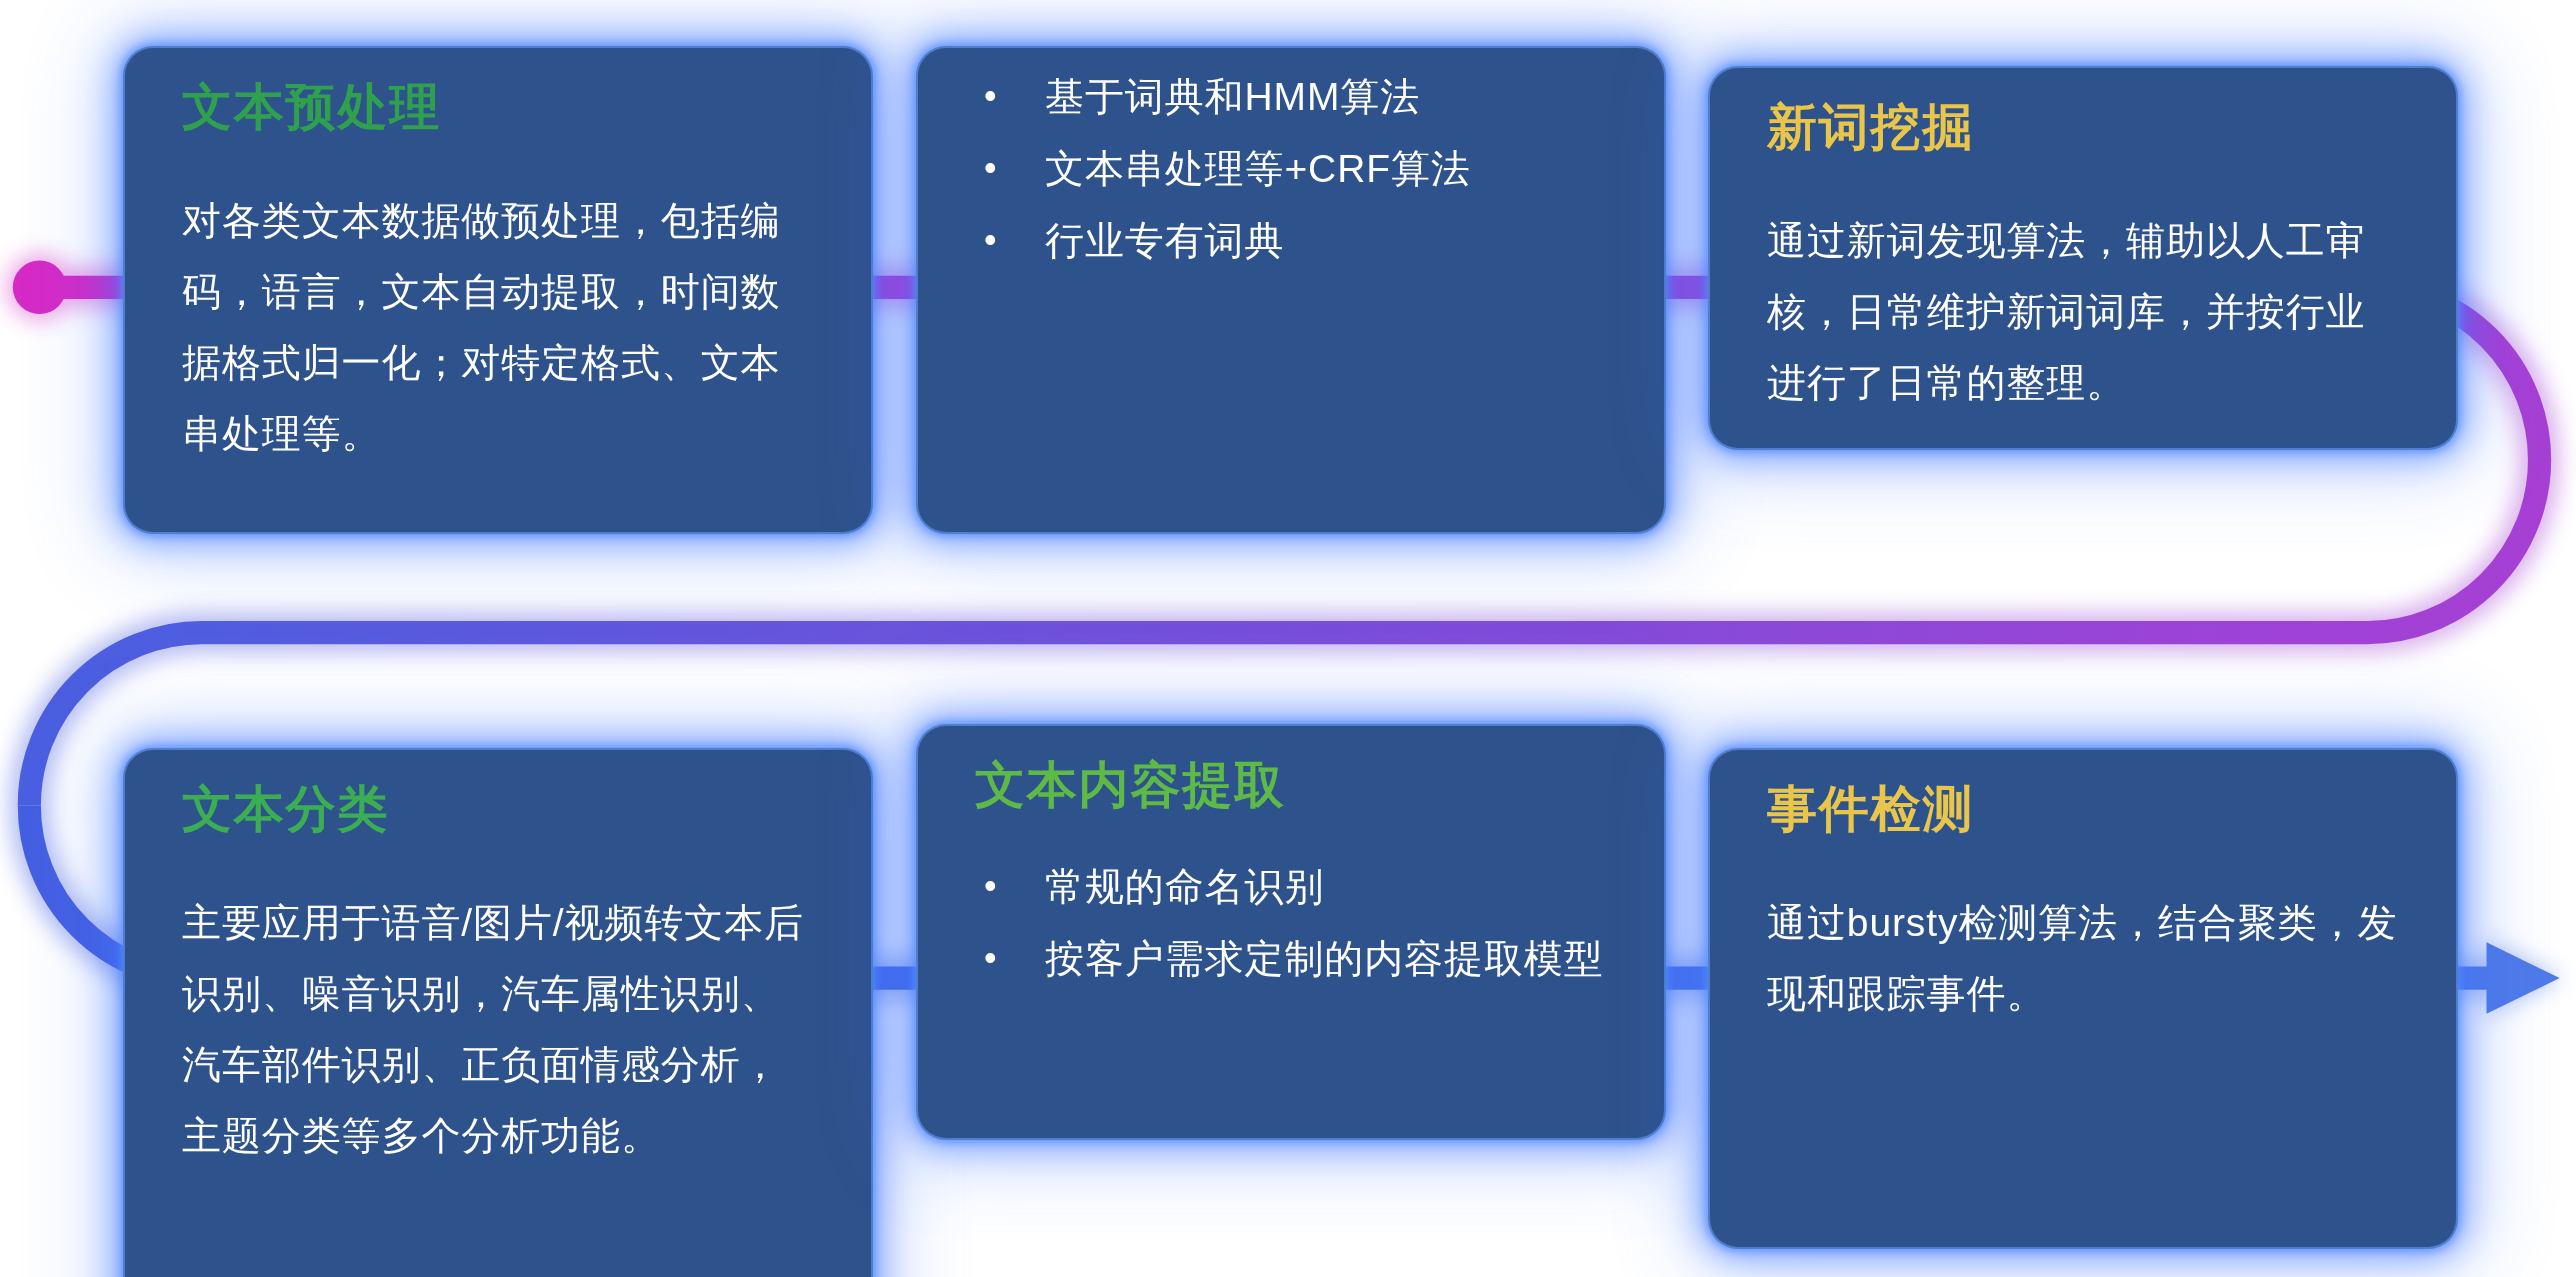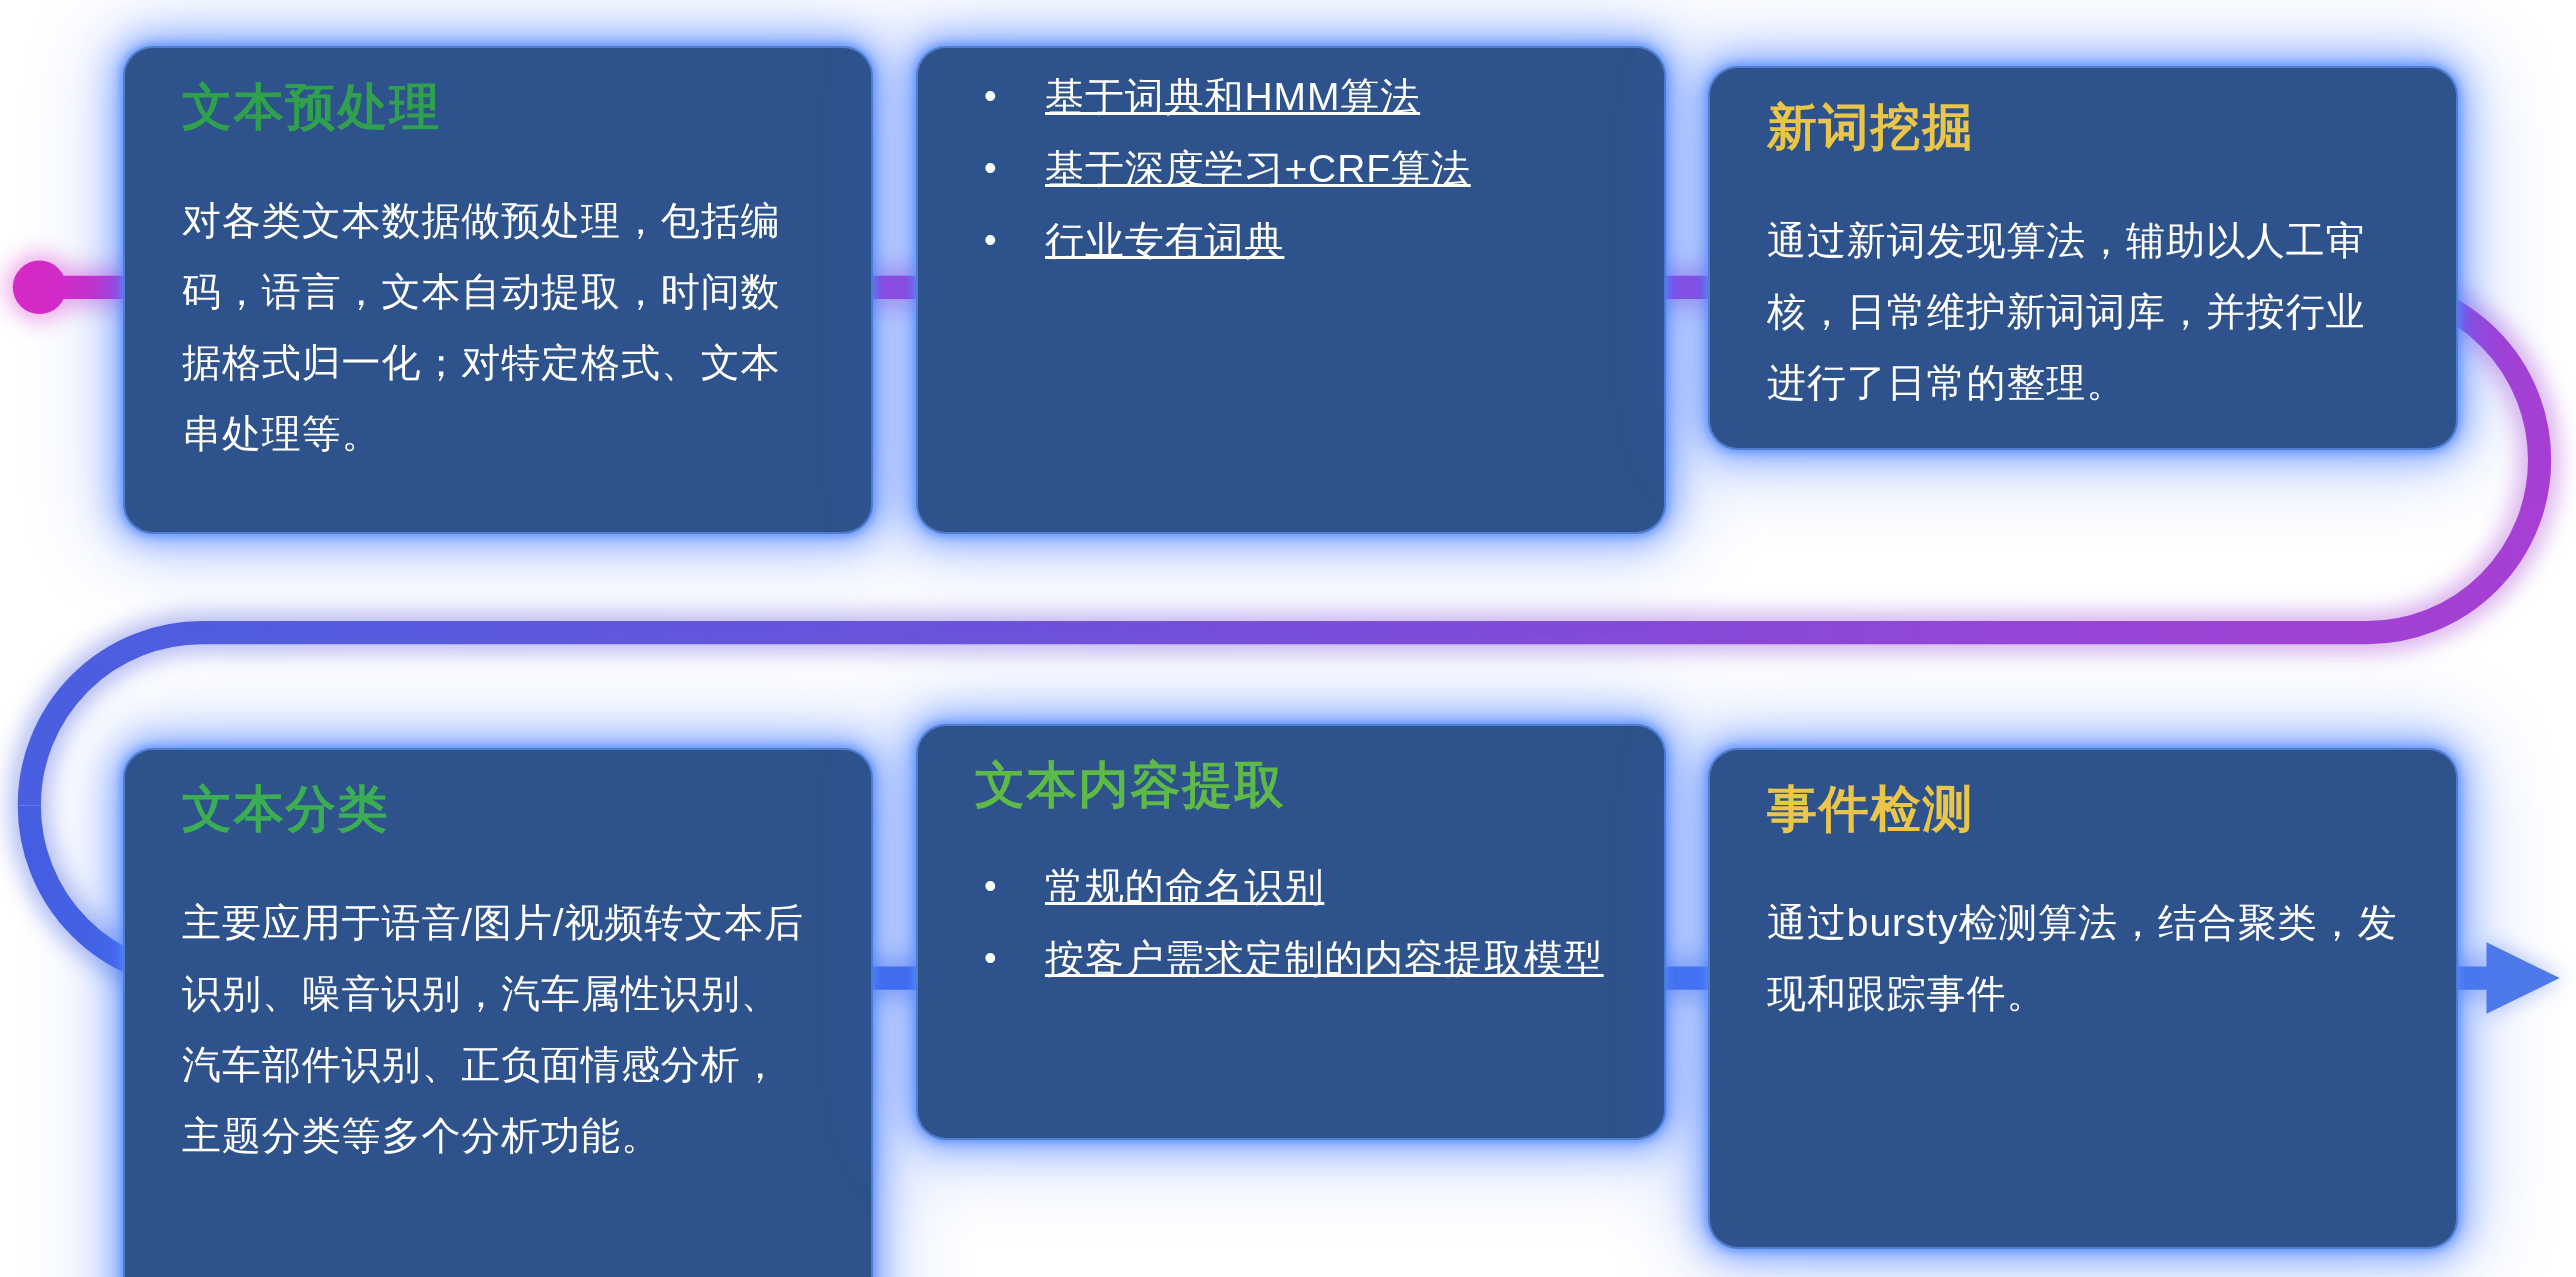--- a/index.html
+++ b/index.html
@@ -54,21 +54,20 @@
     list-style: none;
   }
   ul.bullets li {
     position: relative;
     padding-left: 70px;
     margin-bottom: 25px;
     font-size: 39px;
     line-height: 1.2;
     color: #ffffff;
     letter-spacing: 0.9px;
-    text-decoration: underline;
   }
   ul.bullets li::before {
     content: "•";
     position: absolute;
     left: 9px;
     top: 0;
     font-size: 36px;
     color: #ffffff;
   }
   
@@ -119,21 +118,21 @@
   </svg>
 
   <div class="card" id="card-0">
     <h2 class="card-title" style="color: rgb(47, 161, 78);">文本预处理</h2>
     <p class="card-body">对各类文本数据做预处理，包括编码，语言，文本自动提取，时间数据格式归一化；对特定格式、文本串处理等。</p>
   </div>
 
   <div class="card" id="card-1">
     <ul class="bullets">
       <li><span>基于词典和HMM算法</span></li>
-      <li><span>基于深度学习+CRF算法</span></li>
+      <li><span>文本串处理等+CRF算法</span></li>
       <li><span>行业专有词典</span></li>
     </ul>
   </div>
 
   <div class="card" id="card-2">
     <h2 class="card-title" style="color: rgb(233, 198, 73);">新词挖掘</h2>
     <p class="card-body">通过新词发现算法，辅助以人工审核，日常维护新词词库，并按行业进行了日常的整理。</p>
   </div>
 
   <div class="card" id="card-3">

